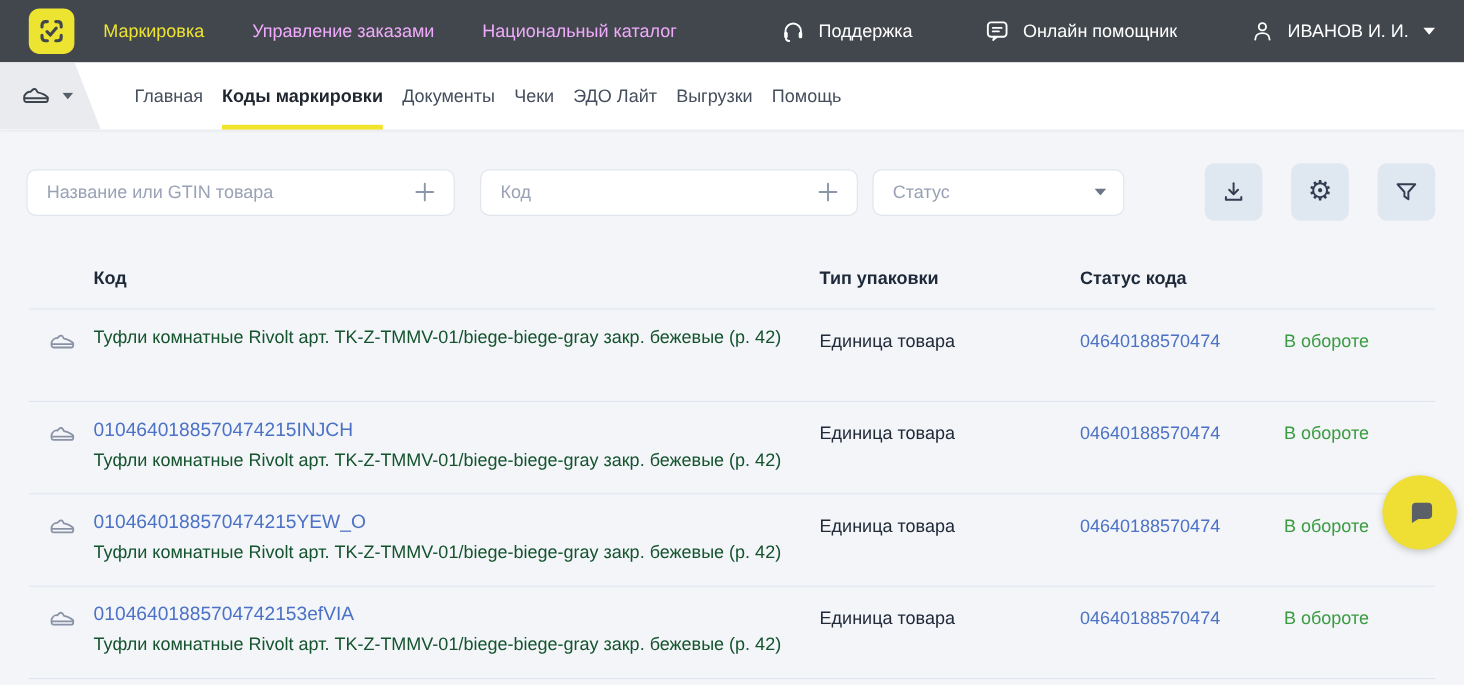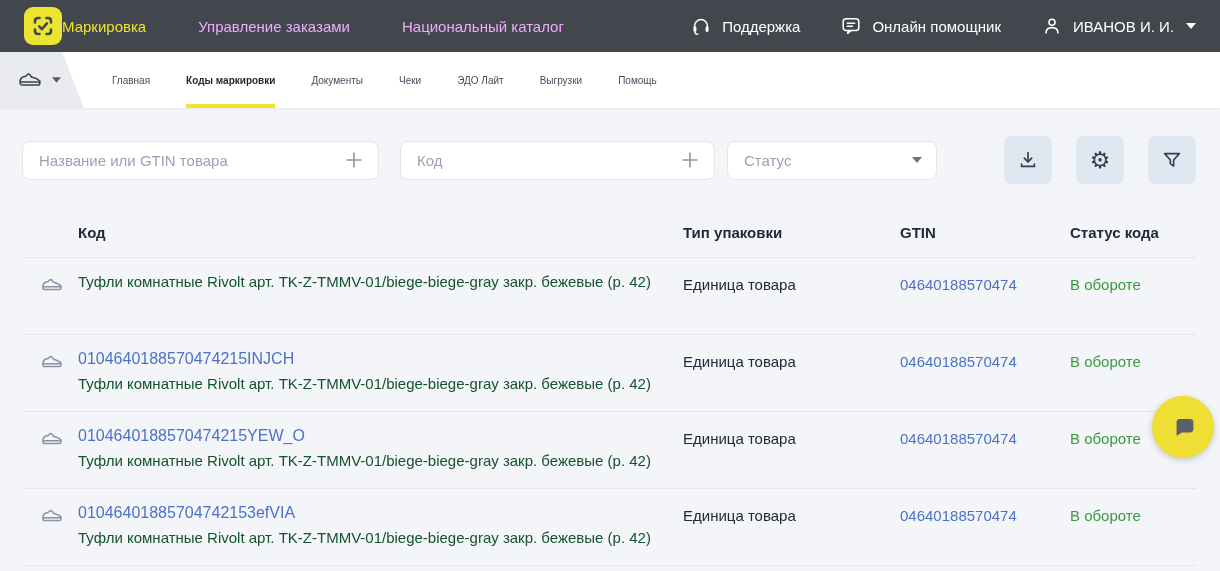--- a/index.html
+++ b/index.html
@@ -11,39 +11,39 @@
   }
   
   .topbar {
     height:52px; background:#42474D; color:#FFFFFF;
     display:flex; align-items:center; padding:0 24px;
   }
   .logo {
     width:38px; height:38px; border-radius:9px; background:#EDE331;
     display:flex; align-items:center; justify-content:center; flex:none;
   }
-  .topnav { display:flex; gap:52px; font-size:15px; }
+  .topnav { display:flex; gap:40px; margin-left:24px; font-size:15px; }
   .topnav-item { cursor:pointer; color:#f0abfc; white-space:nowrap; }
   .topnav-item.active { color:#EDE331; }
-  .topbar-right { margin-left:auto; display:flex; align-items:center; gap:40px; font-size:15px; }
+  .topbar-right { margin-left:auto; display:flex; align-items:center; gap:60px; font-size:15px; }
   .tb-item { display:flex; align-items:center; gap:10px; cursor:pointer; white-space:nowrap; }
   .tb-item svg { flex:none; }
   .caret { margin-left:2px; }
 
   
   .tabbar {
     height:56px; background:#FFFFFF; display:flex; align-items:stretch;
     box-shadow:0 1px 2px rgba(40,50,70,0.07); position:relative;
   }
   .pennant {
     width:84px; background:#E9EBEF;
     clip-path:polygon(0 0,74% 0,100% 100%,0 100%);
     display:flex; align-items:center; padding-left:17px; gap:9px;
   }
-  .tabs { display:flex; gap:36px; margin-left:28px; font-size:10px; color:#454E5D; }
+  .tabs { display:flex; gap:16px; margin-left:28px; font-size:15px; color:#454E5D; }
   .tab {
     display:flex; align-items:center; border-bottom:4px solid transparent;
     padding-top:4px; cursor:pointer; white-space:nowrap;
   }
   .tab.active { color:#1F2630; font-weight:700; border-bottom-color:#F2E32B; }
 
   
   .filters { display:flex; align-items:center; margin:26px 24px 0 22px; height:52px; }
   .finput {
     position:relative; background:#FFFFFF; border:1px solid #E1E5EC; border-radius:8px;
@@ -204,21 +204,20 @@
       </svg>
     </button>
   </div>
 </section>
 
 <section class="table">
   <div class="thead">
     <div></div>
     <div class="th">Код</div>
     <div class="th">Тип упаковки</div>
-    <div class="th">GTIN</div>
     <div class="th">Статус кода</div>
   </div>
 
   <div class="trow">
     <div class="cell-icon">
       <svg width="24" height="18" viewBox="0 0 24 18" fill="none" stroke="#8A93A6" stroke-width="1.5" stroke-linecap="round" stroke-linejoin="round">
         <path d="M3 9 C4 6.8 6.2 5.4 7.8 5.8 L9.4 4.2 C10.4 3.2 11.9 3.6 12.4 4.7 L13.3 6.2 C16 6.8 19.4 8.2 21 10 V12 C21 12.9 20.3 13.6 19.4 13.6 H4.6 C3.7 13.6 3 12.9 3 12 Z"></path>
         <path d="M3 10.8 H21"></path>
       </svg>
     </div>

